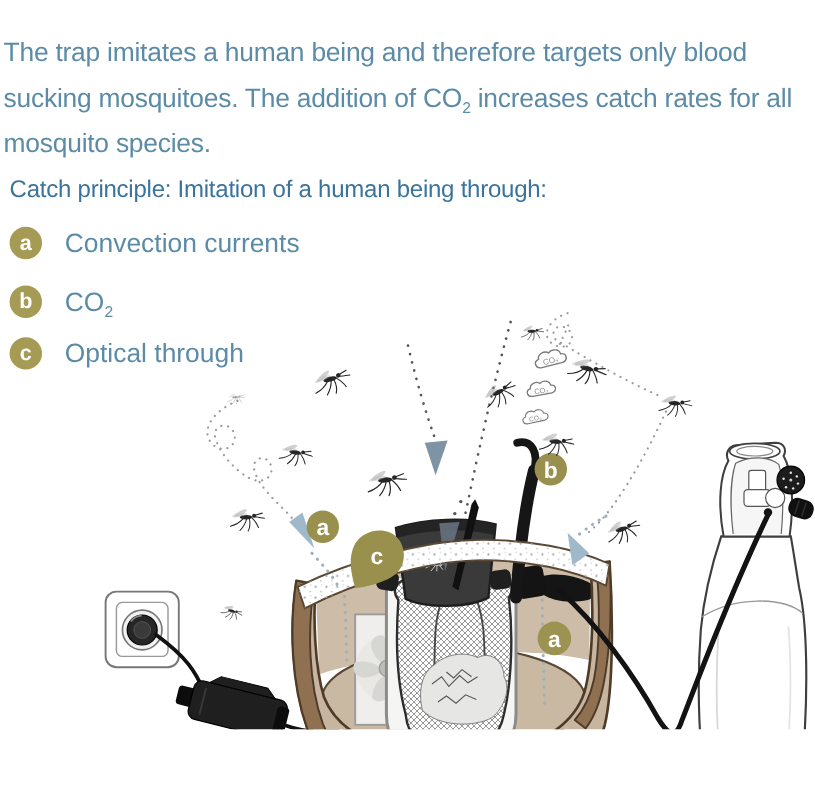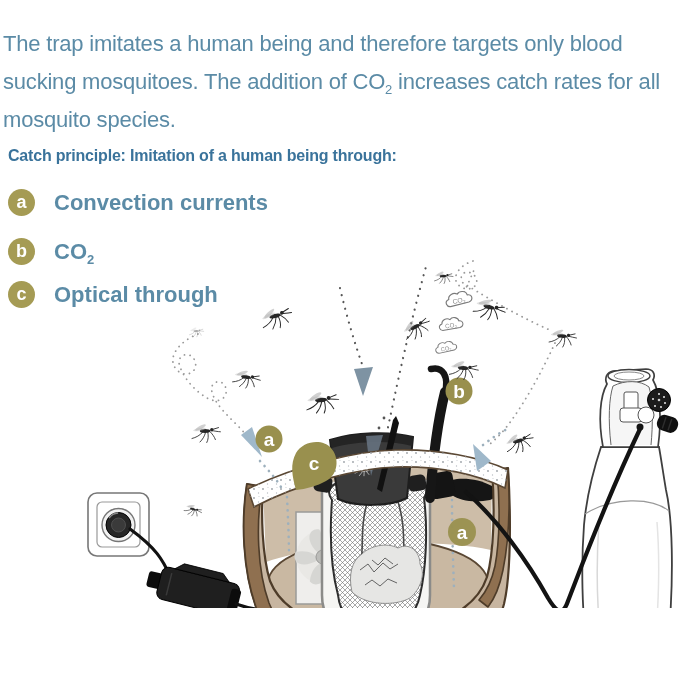--- a/index.html
+++ b/index.html
@@ -1,27 +1,27 @@
 <!DOCTYPE html>
 <html style="--text_teal: #5B8BA6; --heading_teal: #3A739B; --badge_olive: #A59B54; --marker_olive: #99904E; --arrow_blue_light: #9FB8CA; --arrow_blue_dark: #7E93A3; --dot_blue: #9DB0BD; --pot_tan: #C7B5A0; --pot_brown: #8F7050; --pot_outline: #4E3C29; --pot_floor: #C9B8A2; --pot_inner: #CDBDA8;"><head>
 <meta charset="utf-8">
 <style>
   html,body{margin:0;padding:0;background:#fff;}
   .stage{position:relative;width:679px;height:608px;background:#fff;overflow:hidden;
          font-family:"Liberation Sans",sans-serif;}
   .intro{position:absolute;left:3px;top:3px;width:672px;font-size:22px;line-height:38px;
          color:var(--text_teal);letter-spacing:-0.2px;}
   .intro sub{font-size:13px;line-height:0;}
-  .heading{position:absolute;left:8px;top:147px;font-size:16px;font-weight:bold;
+  .heading{position:absolute;left:8px;top:147px;font-size:20px;font-weight:normal;
            color:var(--heading_teal);letter-spacing:-0.2px;}
   .item{position:absolute;left:8px;display:flex;align-items:center;gap:19px;}
   .item .badge{width:27px;height:27px;border-radius:50%;background:var(--badge_olive);
                color:#fff;font-weight:bold;font-size:18px;display:flex;align-items:center;
                justify-content:center;flex:0 0 auto;}
-  .item .lbl{font-size:22px;color:var(--text_teal);font-weight:bold;}
+  .item .lbl{font-size:22px;color:var(--text_teal);}
   .item .lbl sub{font-size:13px;line-height:0;}
   .diagram{position:absolute;left:0;top:0;width:679px;height:674px;}
   svg text{font-family:"Liberation Sans",sans-serif;}
   .marker{fill:var(--marker_olive);}
   .marker-text{fill:#ffffff;font-weight:bold;font-size:19px;text-anchor:middle;}
   .arrow-light{fill:var(--arrow_blue_light);}
   .arrow-dark{fill:var(--arrow_blue_dark);}
   .trail{fill:none;stroke:#9a9a9a;stroke-width:1.8;stroke-dasharray:0.1 5.6;stroke-linecap:round;}
   .trail-dark{fill:none;stroke:#565656;stroke-width:2.2;stroke-dasharray:0.1 7;stroke-linecap:round;}
   .flow{fill:none;stroke:var(--dot_blue);stroke-width:2.6;stroke-dasharray:0.1 6.5;stroke-linecap:round;}

